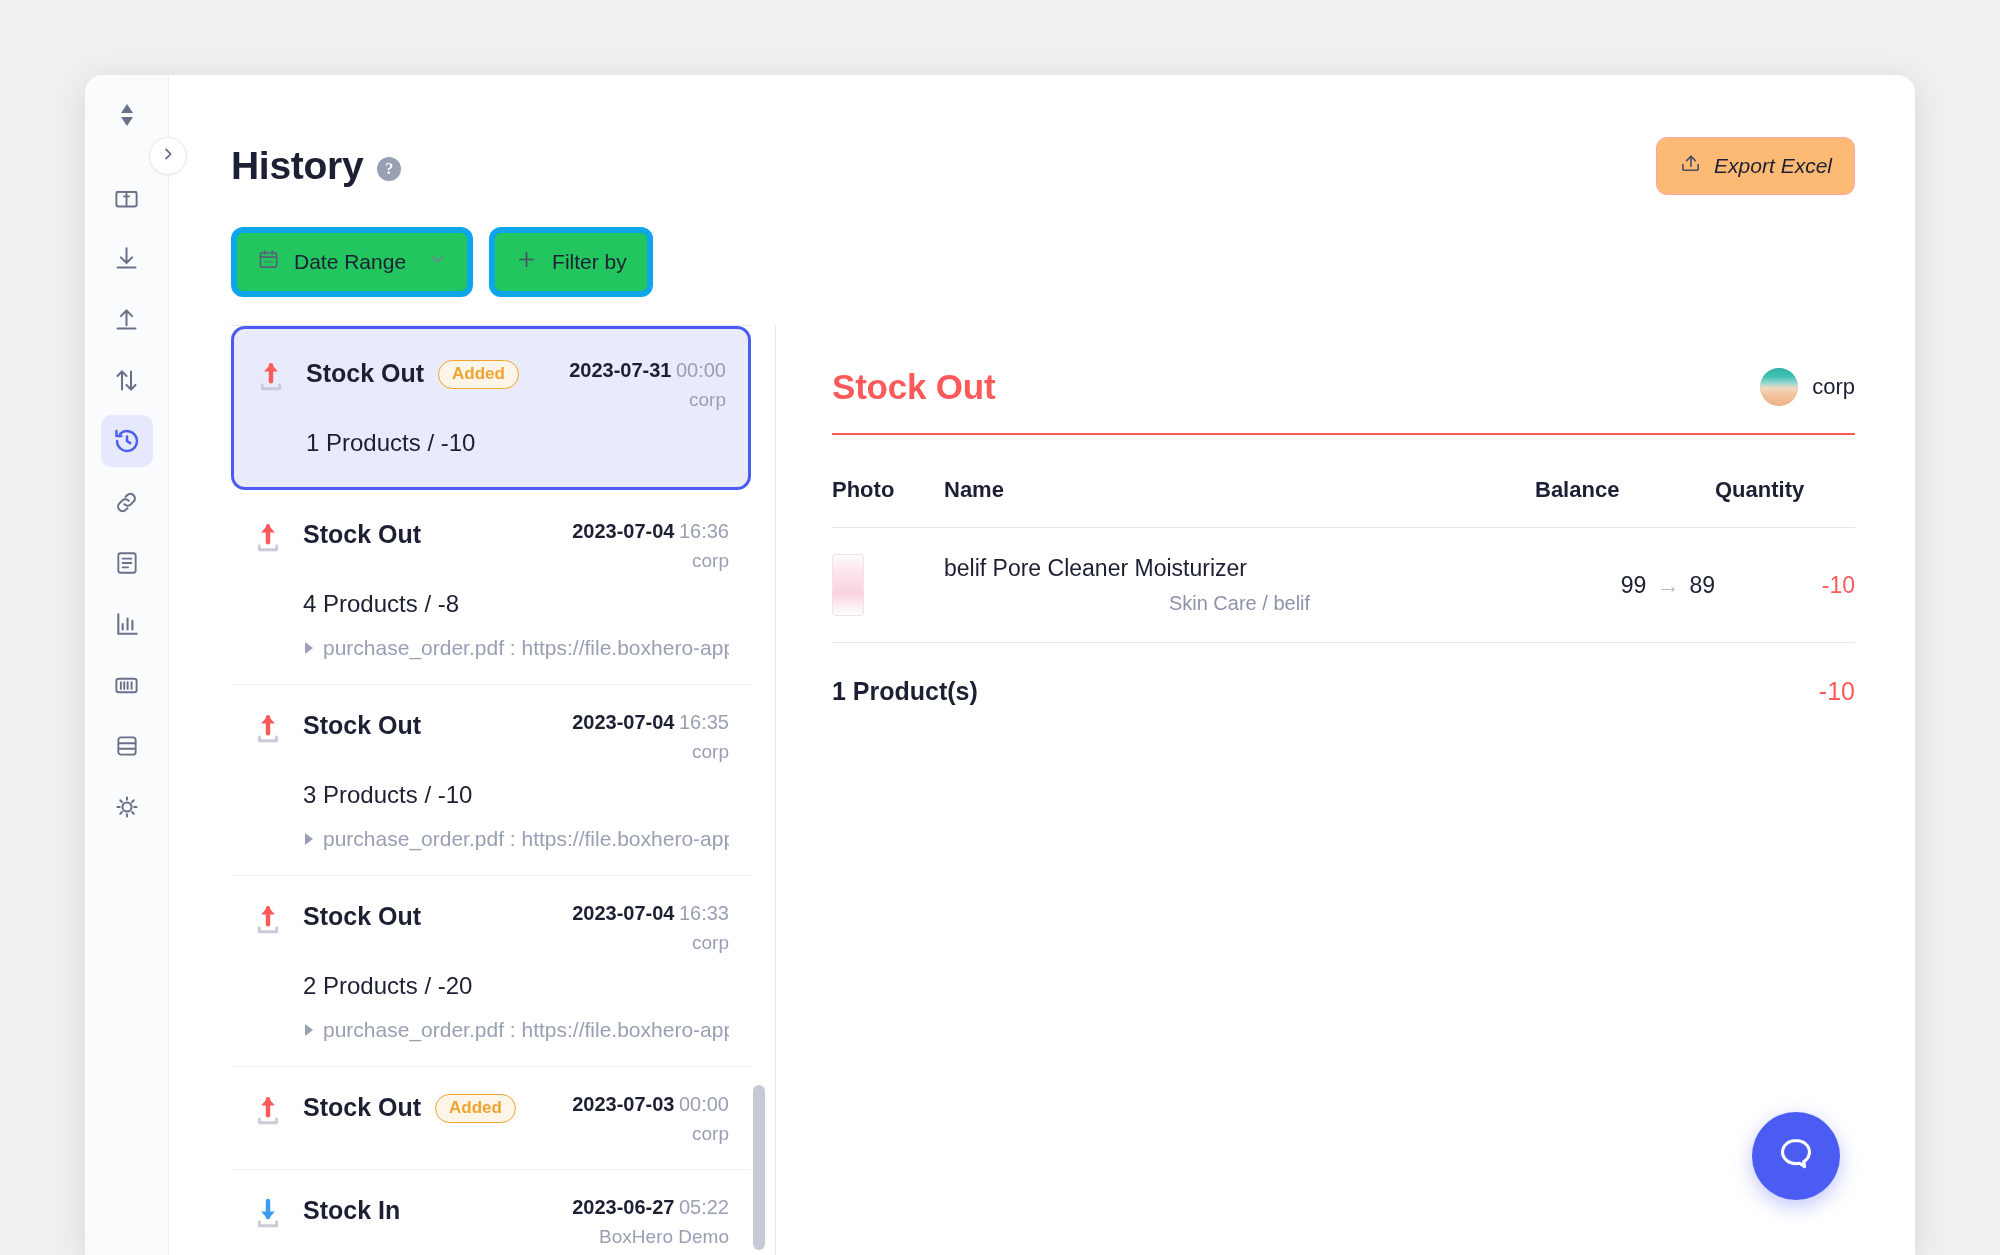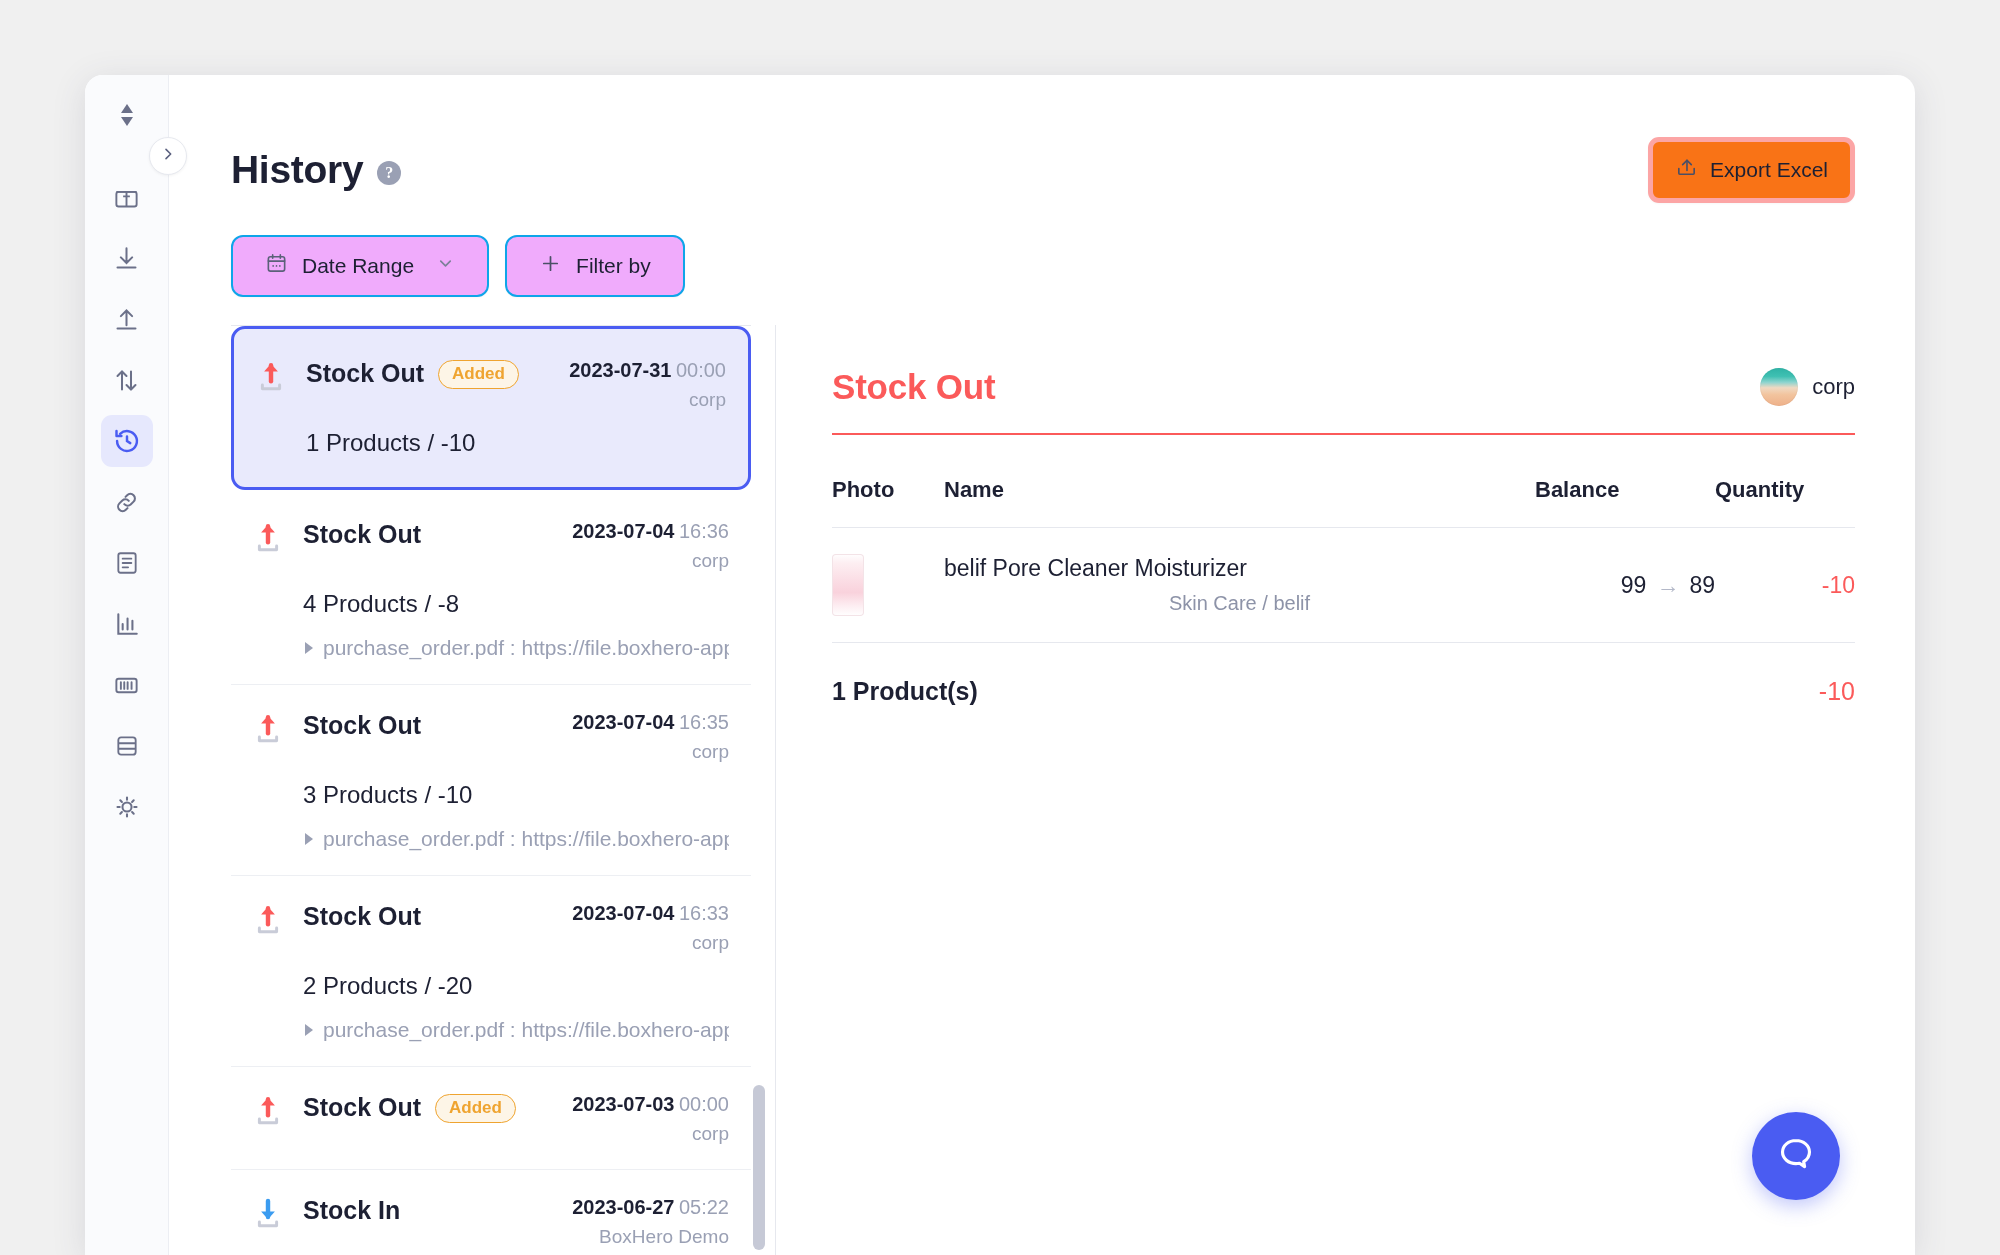--- a/index.html
+++ b/index.html
@@ -76,36 +76,37 @@
     background: #9aa0b4; color: #ffffff;
     font-size: 16px; font-weight: 700;
     display: inline-flex; align-items: center; justify-content: center;
     margin-left: 14px; margin-top: 6px;
     font-family: "Liberation Serif", serif;
   }
   .head-spacer { flex: 1 1 auto; }
 
   .btn-export {
     display: inline-flex; align-items: center; gap: 12px;
-    border: 5px solid #fca5a5; border-radius: 11px;
-    background: #f97316; color: #1d2033;
+    border: 1px solid #fca5a5; border-radius: 11px;
+    background: #fdba74; color: #1d2033;
     font-size: 21px; padding: 14px 22px;
     box-shadow: 0 1px 2px rgba(0,0,0,0.03);
     white-space: nowrap;
+    font-style: italic;
   }
 
   .filter-bar {
     display: flex; align-items: center; gap: 16px;
     padding: 32px 60px 0 62px;
   }
   .btn-filter {
     display: inline-flex; align-items: center; gap: 14px;
-    border: 2px solid #0ea5e9; border-radius: 12px;
-    background: #f0abfc; color: #1d2033;
-    font-size: 21px; padding: 15px 32px;
+    border: 6px solid #0ea5e9; border-radius: 12px;
+    background: #22c55e; color: #1d2033;
+    font-size: 21px; padding: 15px 20px;
     box-shadow: 0 1px 2px rgba(0,0,0,0.03);
     white-space: nowrap;
   }
   .btn-filter .chev { color: #7b8098; margin-left: 8px; }
 
   
   .body-split {
     flex: 1 1 auto;
     display: flex;
     margin-top: 28px;

